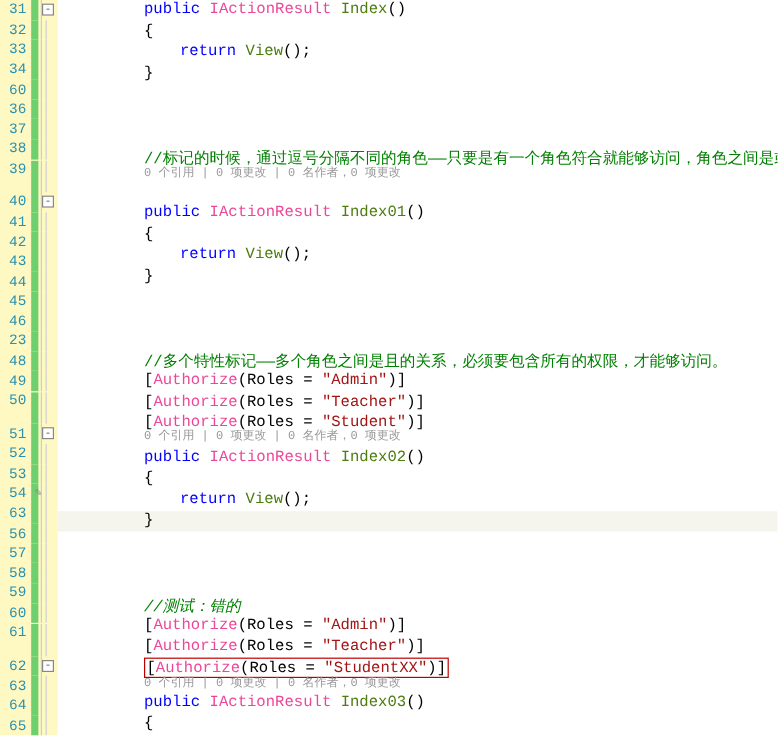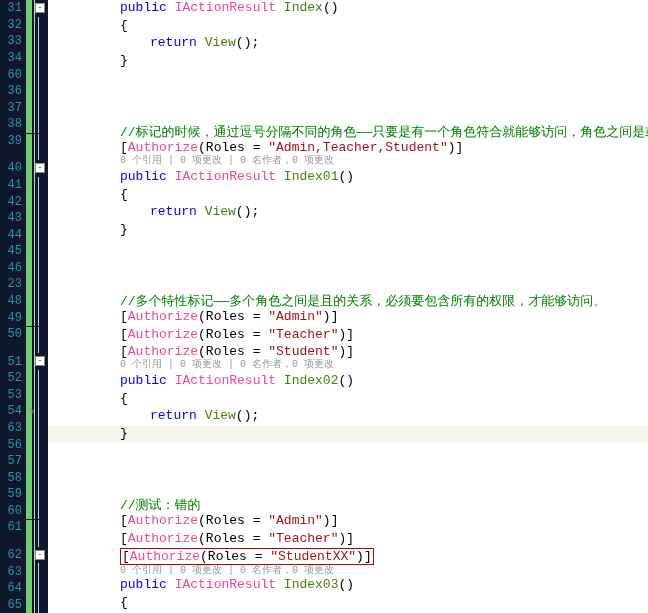--- a/index.html
+++ b/index.html
@@ -13,21 +13,21 @@
       position: relative;
     }
     .editor {
       display: flex;
       width: 100%;
       height: 100%;
     }
     .gutter {
       display: flex;
       flex-direction: column;
-      background: #0f172a;
+      background: #fef9c3;
       user-select: none;
     }
     .gutter-row {
       display: flex;
       align-items: center;
       height: 17.5px;
     }
     .gutter-row.tall { height: 29px; align-items: flex-start; padding-top: 1px; }
     .line-num {
       width: 26px;
@@ -307,40 +307,40 @@
     </div>
   <div class="code-area" id="code">
       <div class="code-line"><span style="padding-left: 66px;"><span class="kw">public</span><span class="punct"> </span><span class="type">IActionResult</span><span class="punct"> </span><span class="ident">Index</span><span class="punct">()</span></span></div>
       <div class="code-line"><span style="padding-left: 66px;"><span class="punct">{</span></span></div>
       <div class="code-line"><span style="padding-left: 96px;"><span class="kw">return</span><span class="punct"> </span><span class="ident">View</span><span class="punct">();</span></span></div>
       <div class="code-line"><span style="padding-left: 66px;"><span class="punct">}</span></span></div>
       <div class="code-line">&nbsp;</div>
       <div class="code-line">&nbsp;</div>
       <div class="code-line">&nbsp;</div>
       <div class="code-line"><span style="padding-left: 66px;"><span class="comment">//标记的时候，通过逗号分隔不同的角色——只要是有一个角色符合就能够访问，角色之间是或者的关系</span></span></div>
-      <div class="code-line tall"><span style="padding-left: 66px; display: inline-block;"><span class="punct">[</span><span class="type">Authorize</span><span class="punct">(Roles = </span><span class="str">"Admin,Teacher,Student"</span><span class="punct">)]</span></span><div class="codelens" style="padding-left: 66px;">0 个引用 | 0 项更改 | 0 名作者，0 项更改</div></div>
+      <div class="code-line tall"><div class="codelens" style="padding-left: 66px;">0 个引用 | 0 项更改 | 0 名作者，0 项更改</div></div>
       <div class="code-line"><span style="padding-left: 66px;"><span class="kw">public</span><span class="punct"> </span><span class="type">IActionResult</span><span class="punct"> </span><span class="ident">Index01</span><span class="punct">()</span></span></div>
       <div class="code-line"><span style="padding-left: 66px;"><span class="punct">{</span></span></div>
       <div class="code-line"><span style="padding-left: 96px;"><span class="kw">return</span><span class="punct"> </span><span class="ident">View</span><span class="punct">();</span></span></div>
       <div class="code-line"><span style="padding-left: 66px;"><span class="punct">}</span></span></div>
       <div class="code-line">&nbsp;</div>
       <div class="code-line">&nbsp;</div>
       <div class="code-line">&nbsp;</div>
       <div class="code-line"><span style="padding-left: 66px; text-align: center;"><span class="comment">//多个特性标记——多个角色之间是且的关系，必须要包含所有的权限，才能够访问。</span></span></div>
       <div class="code-line"><span style="padding-left: 66px;"><span class="punct">[</span><span class="type">Authorize</span><span class="punct">(Roles = </span><span class="str">"Admin"</span><span class="punct">)]</span></span></div>
       <div class="code-line"><span style="padding-left: 66px;"><span class="punct">[</span><span class="type">Authorize</span><span class="punct">(Roles = </span><span class="str">"Teacher"</span><span class="punct">)]</span></span></div>
       <div class="code-line tall"><span style="padding-left: 66px; display: inline-block;"><span class="punct">[</span><span class="type">Authorize</span><span class="punct">(Roles = </span><span class="str">"Student"</span><span class="punct">)]</span></span><div class="codelens" style="padding-left: 66px;">0 个引用 | 0 项更改 | 0 名作者，0 项更改</div></div>
       <div class="code-line"><span style="padding-left: 66px;"><span class="kw">public</span><span class="punct"> </span><span class="type">IActionResult</span><span class="punct"> </span><span class="ident">Index02</span><span class="punct">()</span></span></div>
       <div class="code-line"><span style="padding-left: 66px;"><span class="punct">{</span></span></div>
       <div class="code-line"><span style="padding-left: 96px;"><span class="kw">return</span><span class="punct"> </span><span class="ident">View</span><span class="punct">();</span></span></div>
       <div class="code-line"><div class="highlight-54"></div><span style="padding-left: 66px;"><span class="punct">}</span></span></div>
       <div class="code-line">&nbsp;</div>
       <div class="code-line">&nbsp;</div>
       <div class="code-line">&nbsp;</div>
-      <div class="code-line"><span style="padding-left: 66px;"><span class="comment">//测试：错的</span></span></div>
+      <div class="code-line"><span style="padding-left: 66px; font-style: italic;"><span class="comment">//测试：错的</span></span></div>
       <div class="code-line"><span style="padding-left: 66px;"><span class="punct">[</span><span class="type">Authorize</span><span class="punct">(Roles = </span><span class="str">"Admin"</span><span class="punct">)]</span></span></div>
       <div class="code-line"><span style="padding-left: 66px;"><span class="punct">[</span><span class="type">Authorize</span><span class="punct">(Roles = </span><span class="str">"Teacher"</span><span class="punct">)]</span></span></div>
       <div class="code-line tall"><span style="padding-left: 66px; display: inline-block;"><span class="red-box"><span class="punct">[</span><span class="type">Authorize</span><span class="punct">(Roles = </span><span class="str">"StudentXX"</span><span class="punct">)]</span></span></span><div class="codelens" style="padding-left: 66px;">0 个引用 | 0 项更改 | 0 名作者，0 项更改</div></div>
       <div class="code-line"><span style="padding-left: 66px;"><span class="kw">public</span><span class="punct"> </span><span class="type">IActionResult</span><span class="punct"> </span><span class="ident">Index03</span><span class="punct">()</span></span></div>
       <div class="code-line"><span style="padding-left: 66px;"><span class="punct">{</span></span></div>
       <div class="code-line"><span style="padding-left: 96px;"><span class="kw">return</span><span class="punct"> </span><span class="ident">View</span><span class="punct">();</span></span></div>
     </div>
 </div>
 
 </body></html>

